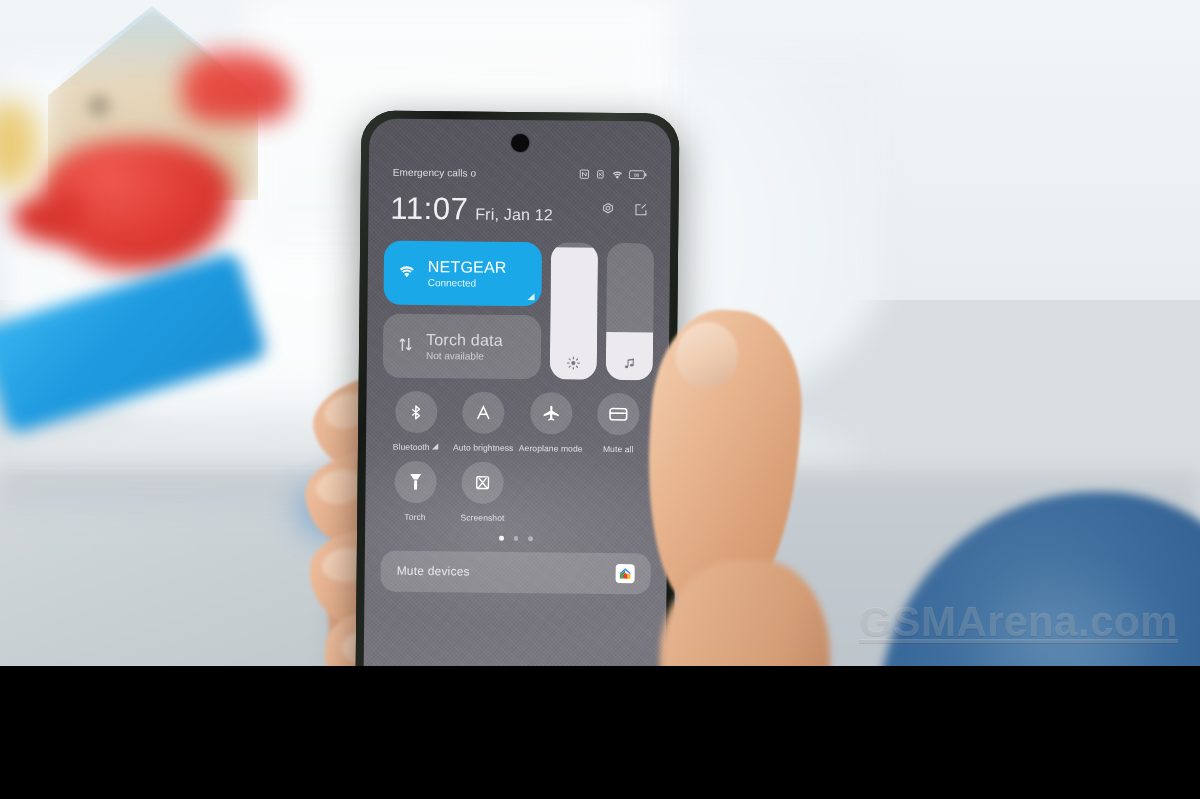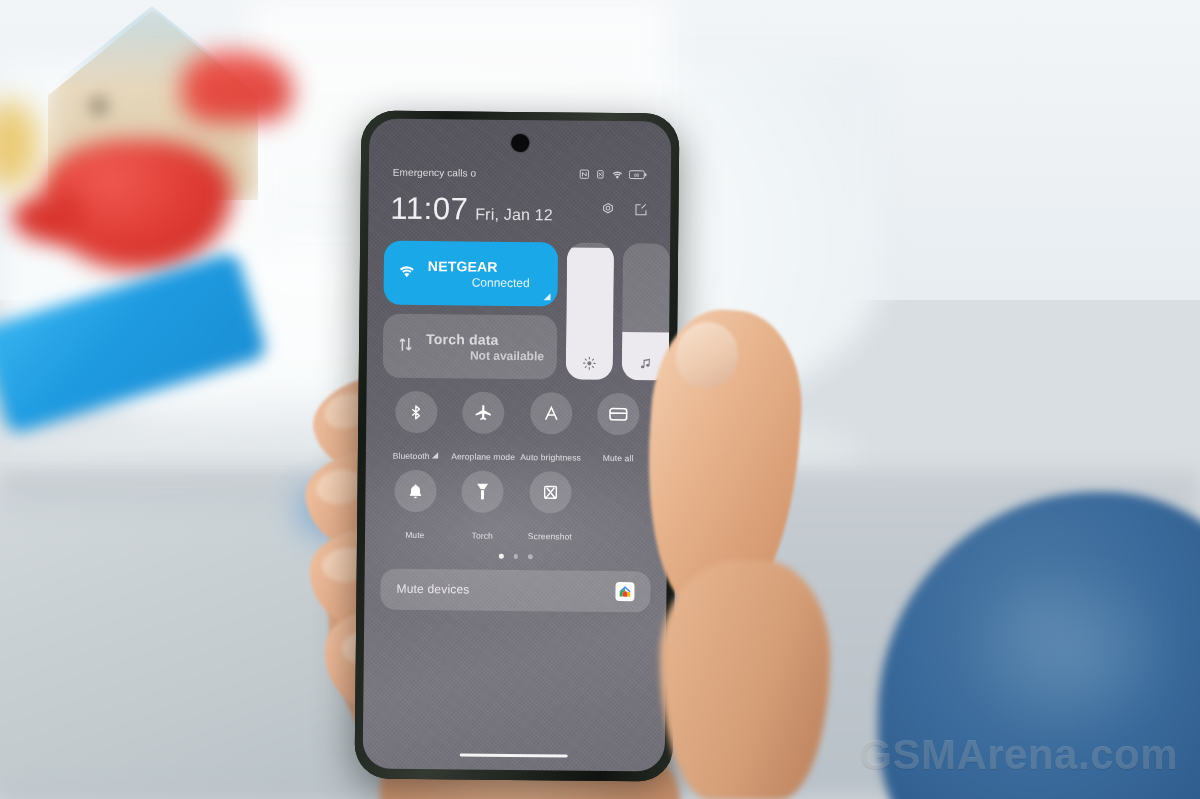--- a/index.html
+++ b/index.html
@@ -1,18 +1,18 @@
 <!DOCTYPE html>
 <html><head>
 <meta charset="utf-8">
 <style>
   html,body{margin:0;padding:0;background:#000;}
   body{width:1200px;height:799px;overflow:hidden;font-family:"Liberation Sans",sans-serif;}
 
-  #stage{position:relative;width:1200px;height:799px;overflow:hidden;}
+  #stage{position:relative;width:1200px;height:666px;overflow:hidden;}
 
   
   .bg{position:absolute;inset:0;background:#d9dee2;}
   .bg-top-wall{position:absolute;left:0;top:0;width:1200px;height:300px;
     background:linear-gradient(180deg,#f2f5f7 0%,#eef2f5 40%,#e8edf1 100%);}
   .bg-table{position:absolute;left:0;top:60px;width:880px;height:400px;
     background:radial-gradient(ellipse 70% 100% at 35% 45%,#fdfefe 0%,#f7fafb 55%,#eaf0f3 100%);
     border-radius:0 0 55% 45%/0 0 45% 40%;filter:blur(14px);}
   .bg-table-edge{position:absolute;left:-40px;top:400px;width:900px;height:120px;
     background:linear-gradient(180deg,#eef2f4 0%,#dfe4e7 55%,#cdd3d7 100%);
@@ -118,57 +118,57 @@
 
   
   .panel{position:absolute;left:16px;right:16px;top:122px;}
   .toprow{display:flex;gap:9px;}
   .bigcol{flex:1 1 auto;display:flex;flex-direction:column;gap:9px;}
   .bigtile{height:64px;border-radius:17px;display:flex;align-items:center;gap:11px;padding:0 13px;box-sizing:border-box;
     position:relative;overflow:hidden;}
   .bigtile.active{background:#1ba8e8;}
   .bigtile.inactive{background:rgba(255,255,255,.17);}
   .bt-texts{display:flex;flex-direction:column;gap:1px;min-width:0;}
-  .bt-title{color:#fff;font-size:14px;font-weight:700;letter-spacing:.2px;white-space:nowrap;overflow:hidden;}
+  .bt-title{color:#fff;font-size:16px;font-weight:400;letter-spacing:.2px;white-space:nowrap;overflow:hidden;}
   .bigtile.inactive .bt-title{color:rgba(255,255,255,.72);}
-  .bt-sub{color:rgba(255,255,255,.88);font-size:12px;white-space:nowrap;margin-left:44px;}
-  .bigtile.inactive .bt-sub{color:rgba(255,255,255,.62);font-weight:bold;}
+  .bt-sub{color:rgba(255,255,255,.88);font-size:10px;white-space:nowrap;}
+  .bigtile.inactive .bt-sub{color:rgba(255,255,255,.62);}
   .corner{position:absolute;right:7px;bottom:6px;width:0;height:0;
     border-left:7px solid transparent;border-bottom:7px solid rgba(255,255,255,.85);}
 
   .sliders{display:flex;gap:9px;}
   .slider{width:47px;height:137px;border-radius:17px;position:relative;overflow:hidden;
     background:rgba(255,255,255,.17);}
   .slider .fill{position:absolute;left:0;right:0;bottom:0;background:#eceaef;}
   .slider .sicon{position:absolute;left:0;right:0;bottom:9px;display:flex;justify-content:center;}
 
   
   .toggles{margin-top:13px;display:grid;grid-template-columns:repeat(4,1fr);row-gap:9px;}
-  .tgl{display:flex;flex-direction:column;align-items:center;gap:18px;}
+  .tgl{display:flex;flex-direction:column;align-items:center;gap:9px;}
   .tgl-circle{width:42px;height:42px;border-radius:50%;background:rgba(255,255,255,.17);
     display:flex;align-items:center;justify-content:center;}
   .tgl-label{color:#e2e0e4;font-size:8.5px;text-align:center;line-height:1.18;letter-spacing:.1px;
     display:flex;align-items:center;gap:2px;justify-content:center;}
 
   .dots{margin-top:13px;display:flex;justify-content:center;gap:10px;}
   .dot{width:4.5px;height:4.5px;border-radius:50%;background:rgba(255,255,255,.42);}
   .dot.on{background:rgba(255,255,255,.92);}
 
   .smartbar{margin-top:11px;height:41px;border-radius:15px;background:rgba(255,255,255,.17);
     display:flex;align-items:center;justify-content:space-between;padding:0 16px;box-sizing:border-box;}
   .smart-label{color:#eae8ec;font-size:12px;letter-spacing:.2px;}
   .ghome{width:19px;height:19px;border-radius:4px;background:#fff;position:relative;overflow:hidden;
     display:flex;align-items:center;justify-content:center;}
 
   .homebar{position:absolute;left:50%;margin-left:-54px;bottom:13px;width:108px;height:3.5px;border-radius:2px;
     background:rgba(255,255,255,.92);}
 
   
   .wm{position:absolute;right:22px;bottom:20px;font-size:42px;font-weight:700;letter-spacing:.5px;
-    color:rgba(255,255,255,.17);text-shadow:0 1px 1px rgba(0,0,0,.10);font-family:"Liberation Sans",sans-serif;}
+    color:rgba(255,255,255,.17);text-shadow:0 1px 1px rgba(0,0,0,.10);font-family:"Liberation Sans",sans-serif;text-decoration:underline;}
 </style>
 </head>
 <body>
 
 <div id="stage">
 
   <div class="bg">
     <div class="bg-top-wall"></div>
     <div class="bg-table"></div>
     <div class="bokeh-wall-white"></div>
@@ -336,56 +336,47 @@
                 <svg width="7" height="7" viewBox="0 0 10 10" fill="#d9d7dc">
                     <path d="M0 9h9V0z"></path>
                   </svg>
               </span>
             </div>
           </div>
 
 
           <div class="tgl">
             <div class="tgl-circle">
-              <svg width="20" height="20" viewBox="0 0 24 24" fill="#fff">
-                <path d="M21 15.5v-1.9l-7.8-4.6V4.2a1.3 1.3 0 0 0-2.6 0V9L2.8 13.6v1.9l7.8-2.4v4.8l-2.3 1.5v1.4l3.6-1 3.6 1v-1.4l-2.3-1.5v-4.8z"></path>
-              </svg>
-            </div>
-            <div class="tgl-label">Aeroplane mode</div>
-          </div>
-
-          <div class="tgl">
-            <div class="tgl-circle">
               <svg width="20" height="20" viewBox="0 0 24 24" fill="none" stroke="#fff" stroke-width="1.8" stroke-linecap="round">
                 <path d="M5.5 19L12 5l6.5 14"></path>
                   <path d="M8 14h8"></path>
               </svg>
             </div>
             <div class="tgl-label">Auto brightness</div>
           </div>
 
           <div class="tgl">
             <div class="tgl-circle">
+              <svg width="20" height="20" viewBox="0 0 24 24" fill="#fff">
+                <path d="M21 15.5v-1.9l-7.8-4.6V4.2a1.3 1.3 0 0 0-2.6 0V9L2.8 13.6v1.9l7.8-2.4v4.8l-2.3 1.5v1.4l3.6-1 3.6 1v-1.4l-2.3-1.5v-4.8z"></path>
+              </svg>
+            </div>
+            <div class="tgl-label">Aeroplane mode</div>
+          </div>
+
+          <div class="tgl">
+            <div class="tgl-circle">
               <svg width="20" height="16" viewBox="0 0 24 18" fill="none" stroke="#fff" stroke-width="1.9">
                 <rect x="2" y="2.5" width="20" height="13.5" rx="3"></rect>
                   <path d="M2 8h20"></path>
               </svg>
             </div>
             <div class="tgl-label">Mute all</div>
           </div>
 
-          <div class="tgl">
-            <div class="tgl-circle">
-              <svg width="18" height="19" viewBox="0 0 24 24" fill="#fff">
-                <path d="M12 2.6a1.5 1.5 0 0 1 1.5 1.5v.6A6 6 0 0 1 18 10.5v4l1.6 2.4v1H4.4v-1L6 14.5v-4a6 6 0 0 1 4.5-5.8v-.6A1.5 1.5 0 0 1 12 2.6z"></path>
-                <path d="M10 19.2h4a2 2 0 0 1-4 0z"></path>
-              </svg>
-            </div>
-            <div class="tgl-label">Mute</div>
-          </div>
 
           <div class="tgl">
             <div class="tgl-circle">
               <svg width="16" height="20" viewBox="0 0 18 24" fill="#fff">
                 <path d="M2.5 2.5h13L11.4 9H6.6z"></path>
                 <rect x="7.2" y="10" width="3.6" height="11.5" rx="1.2"></rect>
               </svg>
             </div>
             <div class="tgl-label">Torch</div>
           </div>

